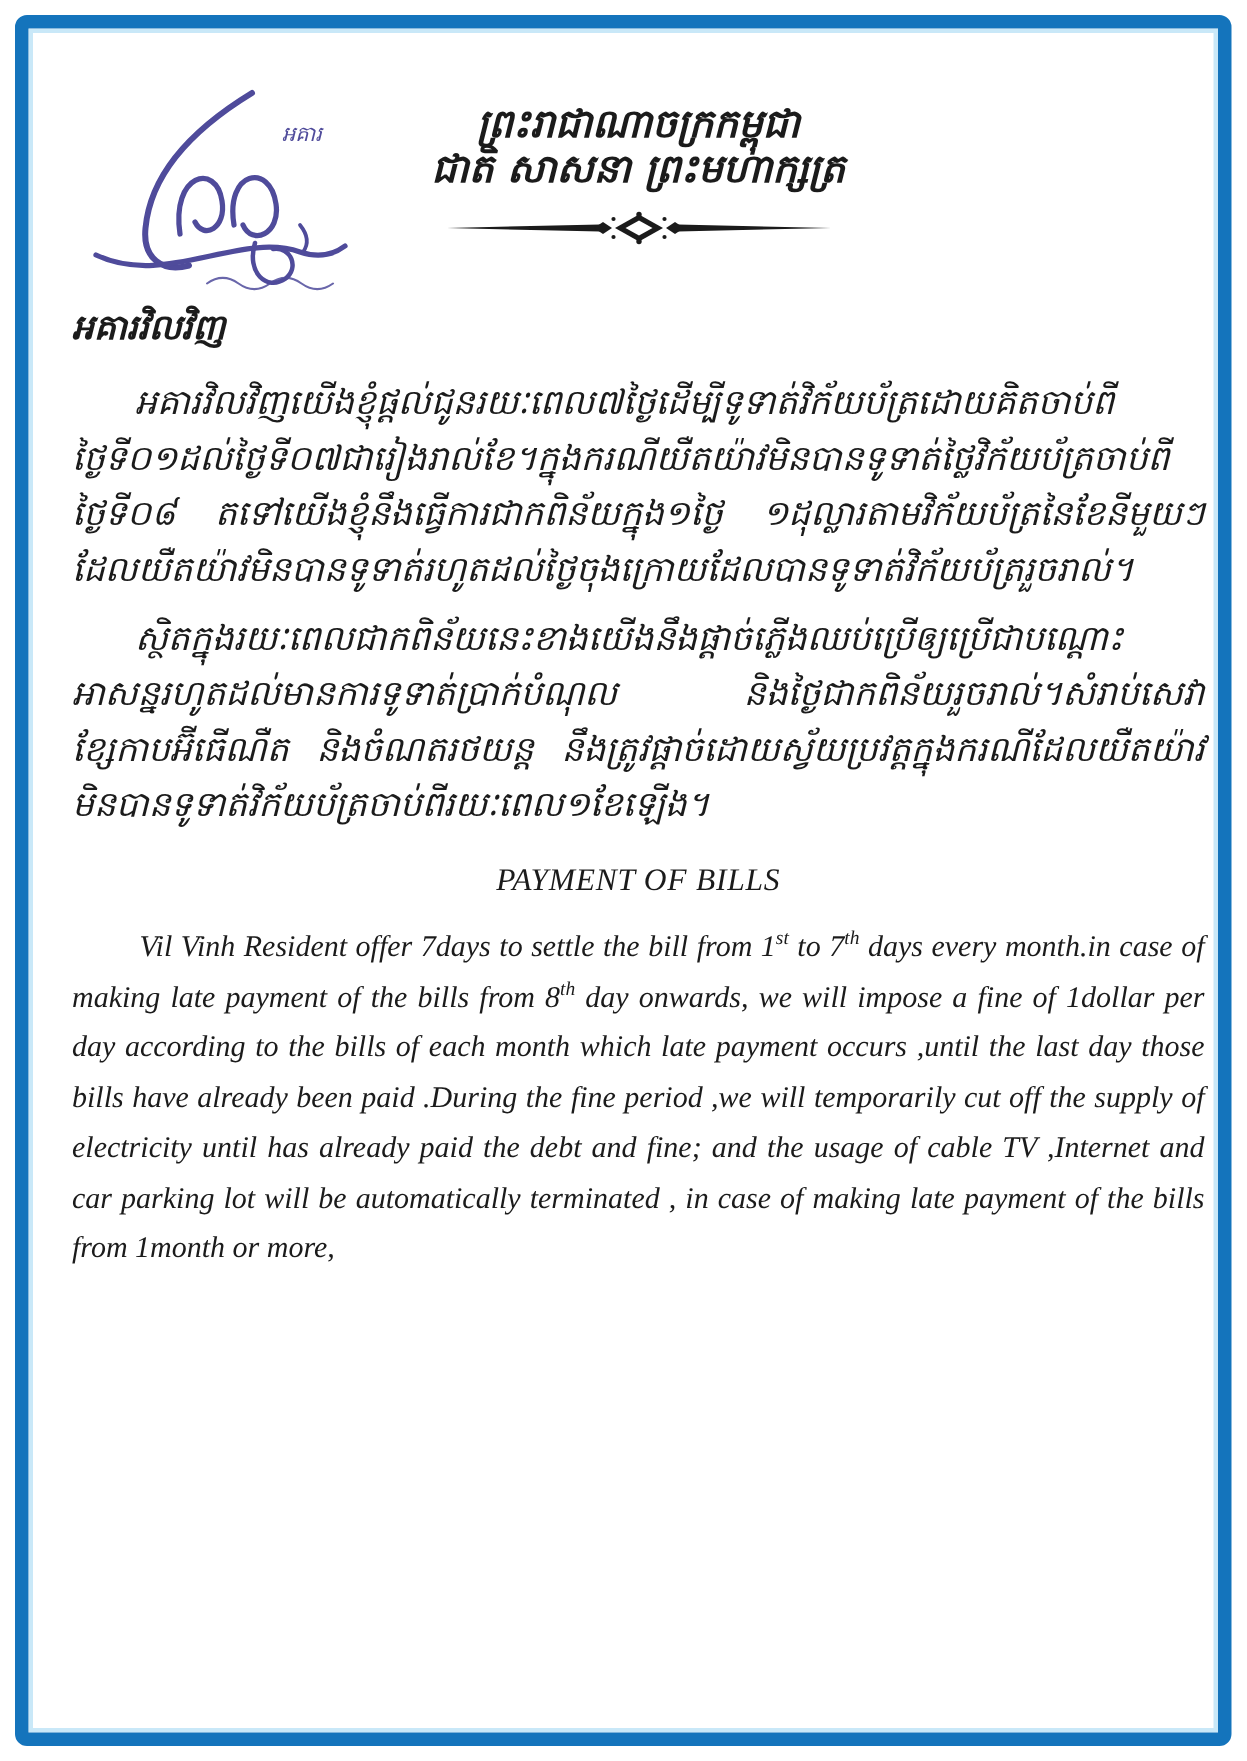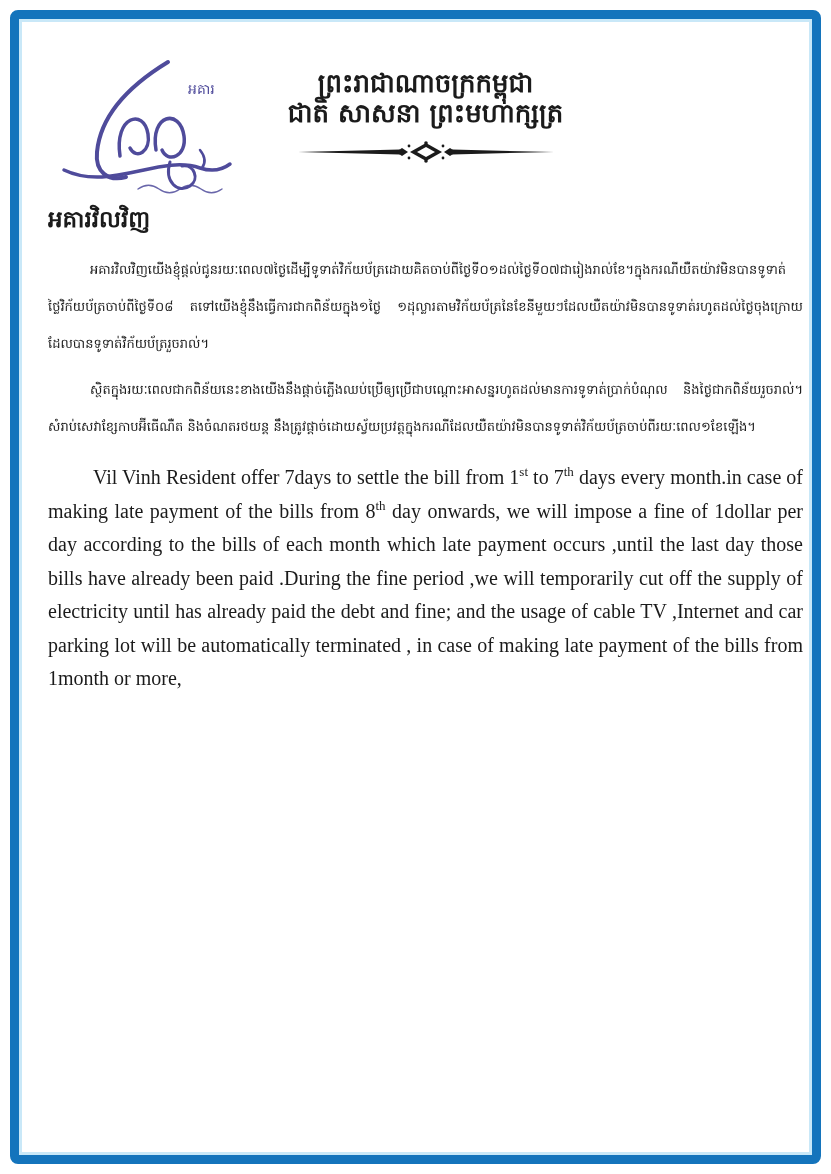--- a/index.html
+++ b/index.html
@@ -3,20 +3,21 @@
 <meta charset="utf-8">
 <style>
   html,body{margin:0;padding:0;background:#ffffff;}
   .page{
     position:relative;
     width:831px;height:1174px;
     background:#ffffff;
     overflow:hidden;
     font-family:"Liberation Serif", serif;
     color:#1b1b1b;
+    font-style:italic;
   }
   .frame{
     position:absolute;
     left:10px;top:10px;right:10px;bottom:10px;
     border:9px solid #1474bc;
     border-radius:8px;
     box-shadow: inset 0 0 0 3px #c9e8f8;
     pointer-events:none;
   }
   .content{
@@ -47,21 +48,21 @@
     font-family:"DejaVu Sans", sans-serif;
     font-weight:bold;
     font-size:23px;
     line-height:1.0;
     margin:0;
   }
   .title-building{margin-top:44px;}
   .title-subject{margin-top:26px;}
   .kh-par{
     font-family:"DejaVu Sans", sans-serif;
-    font-size:13px;
+    font-size:23px;
     line-height:37px;
     text-align:justify;
     margin:0;
   }
   .kh-p1{margin-top:20px;text-indent:42px;}
   .kh-p2{margin-top:9px;text-indent:42px;}
   .kh-p3{margin-top:9px;}
   .u{text-decoration:underline;}
   .en-heading{
     text-align:center;
@@ -121,18 +122,19 @@
       <circle cx="147" cy="6" r="1.4" fill="#1b1b1b"></circle>
       <circle cx="113" cy="18" r="1.4" fill="#1b1b1b"></circle>
       <circle cx="147" cy="18" r="1.4" fill="#1b1b1b"></circle>
     </svg>
 
     <p class="title title-building">អគារវិលវិញ</p>
 
     <p class="kh-par kh-p1">អគារវិលវិញយើងខ្ញុំផ្តល់ជូនរយៈពេល៧ថ្ងៃដើម្បីទូទាត់វិក័យប័ត្រដោយគិតចាប់ពីថ្ងៃទី០១ដល់ថ្ងៃទី០៧ជារៀងរាល់ខែ។ក្នុងករណីយឺតយ៉ាវមិនបានទូទាត់ថ្លៃវិក័យប័ត្រចាប់ពីថ្ងៃទី០៨ តទៅយើងខ្ញុំនឹងធ្វើការជាកពិន័យក្នុង១ថ្ងៃ ១ដុល្លារតាមវិក័យប័ត្រនៃខែនីមួយៗដែលយឺតយ៉ាវមិនបានទូទាត់រហូតដល់ថ្ងៃចុងក្រោយដែលបានទូទាត់វិក័យប័ត្ររួចរាល់។</p>
     <p class="kh-par kh-p2">ស្ថិតក្នុងរយៈពេលជាកពិន័យនេះខាងយើងនឹងផ្តាច់ភ្លើងឈប់ប្រើឲ្យប្រើជាបណ្តោះអាសន្នរហូតដល់មានការទូទាត់ប្រាក់បំណុល និងថ្ងៃជាកពិន័យរួចរាល់។សំរាប់សេវាខ្សែកាបអ៊ីធើណឺត និងចំណតរថយន្ត នឹងត្រូវផ្តាច់ដោយស្វ័យប្រវត្តក្នុងករណីដែលយឺតយ៉ាវមិនបានទូទាត់វិក័យប័ត្រចាប់ពីរយៈពេល១ខែឡើង។</p>
 
+    <p class="en-heading">PAYMENT OF BILLS</p>
 
     <p class="en-par en-p1"><span>Vil Vinh Resident offer 7days to settle the bill from 1</span><sup class="ord">st</sup><span> to 7</span><sup class="ord">th</sup><span> days every month.in case of making late payment of the bills from 8</span><sup class="ord">th</sup><span> day onwards, we will impose  a fine of 1dollar per day according to the bills of each month which late payment occurs ,until the last day those bills have already been paid .During the fine period ,we will temporarily  cut off the supply of electricity until has already paid the debt and fine; and the usage of cable TV ,Internet and car parking lot will be automatically terminated , in case of making late payment of the bills from 1month or more,</span></p>
 
 
   </div>
 </div>
 
 </body></html>

